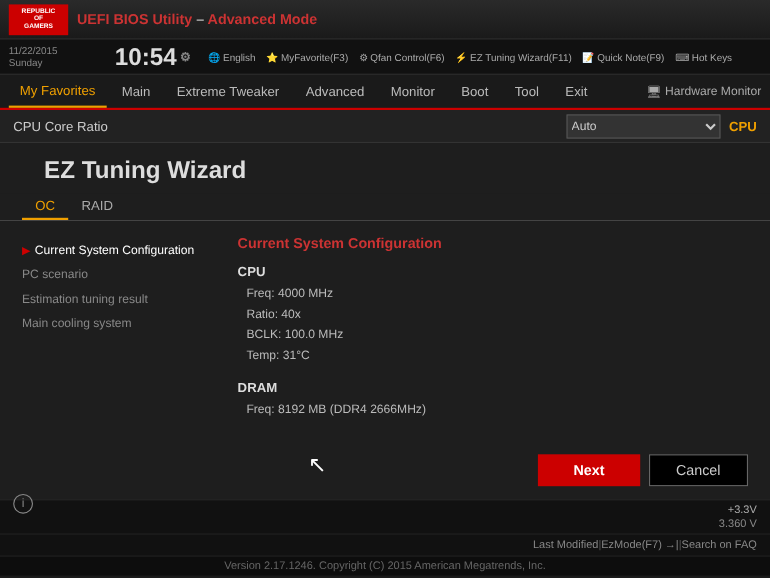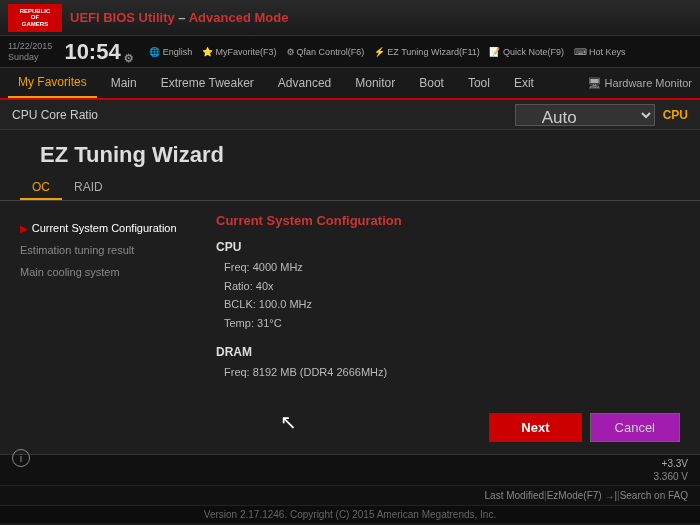--- a/index.html
+++ b/index.html
@@ -54,21 +54,21 @@
     .time-bar {
       background: #111;
       display: flex;
       align-items: center;
       padding: 3px 8px;
       height: 32px;
       gap: 12px;
       border-bottom: 1px solid #333;
     }
     .date-area { font-size: 9px; color: #888; line-height: 1.2; }
-    .time-area { font-size: 22px; color: #ddd; font-weight: bold; display: flex; align-items: flex-end; gap: 3px; }
+    .time-area { font-size: 22px; color: #ddd; font-weight: bold; display: flex; align-items: center; gap: 3px; margin-left: 40px; }
     .gear-icon { font-size: 11px; color: #888; }
     .time-bar-links {
       display: flex;
       align-items: center;
       gap: 10px;
       margin-left: 4px;
       flex: 1;
     }
     .time-bar-link {
       font-size: 9px;
@@ -119,22 +119,22 @@
       height: 30px;
       border-bottom: 1px solid #333;
       justify-content: space-between;
     }
     .sub-bar-label { font-size: 12px; color: #ccc; }
     .sub-bar-right { display: flex; align-items: center; gap: 8px; }
     .dropdown-select {
       background: #333;
       border: 1px solid #555;
       color: #ccc;
-      font-size: 17px;
-      padding: 2px 22px;
+      font-size: 11px;
+      padding: 2px 0;
       width: 140px;
       height: 22px;
     }
     .sub-bar-cpu { color: #f0a000; font-size: 12px; font-weight: bold; }
 
     
     .main-content {
       background: #1e1e1e;
       padding: 0;
       display: flex;
@@ -240,21 +240,21 @@
     .btn-next {
       background: #cc0000;
       color: #fff;
       border: none;
       padding: 6px 32px;
       font-size: 13px;
       cursor: pointer;
       font-weight: bold;
     }
     .btn-cancel {
-      background: #a21caf;
+      background: #000000;
       color: #ccc;
       border: 1px solid #666;
       padding: 6px 24px;
       font-size: 13px;
       cursor: pointer;
     }
 
     
     .bottom-area {
       background: #111;
@@ -410,20 +410,23 @@
   </div>
 
   <div class="wizard-body">
 
     <div class="wizard-steps">
       <div class="step-item active">
         <span class="step-arrow">▶</span>
         <span>Current System Configuration</span>
       </div>
       <div class="step-item">
+        <span>PC scenario</span>
+      </div>
+      <div class="step-item">
         <span>Estimation tuning result</span>
       </div>
       <div class="step-item">
         <span>Main cooling system</span>
       </div>
     </div>
 
     <div class="wizard-content">
       <div class="config-title">Current System Configuration</div>
 

